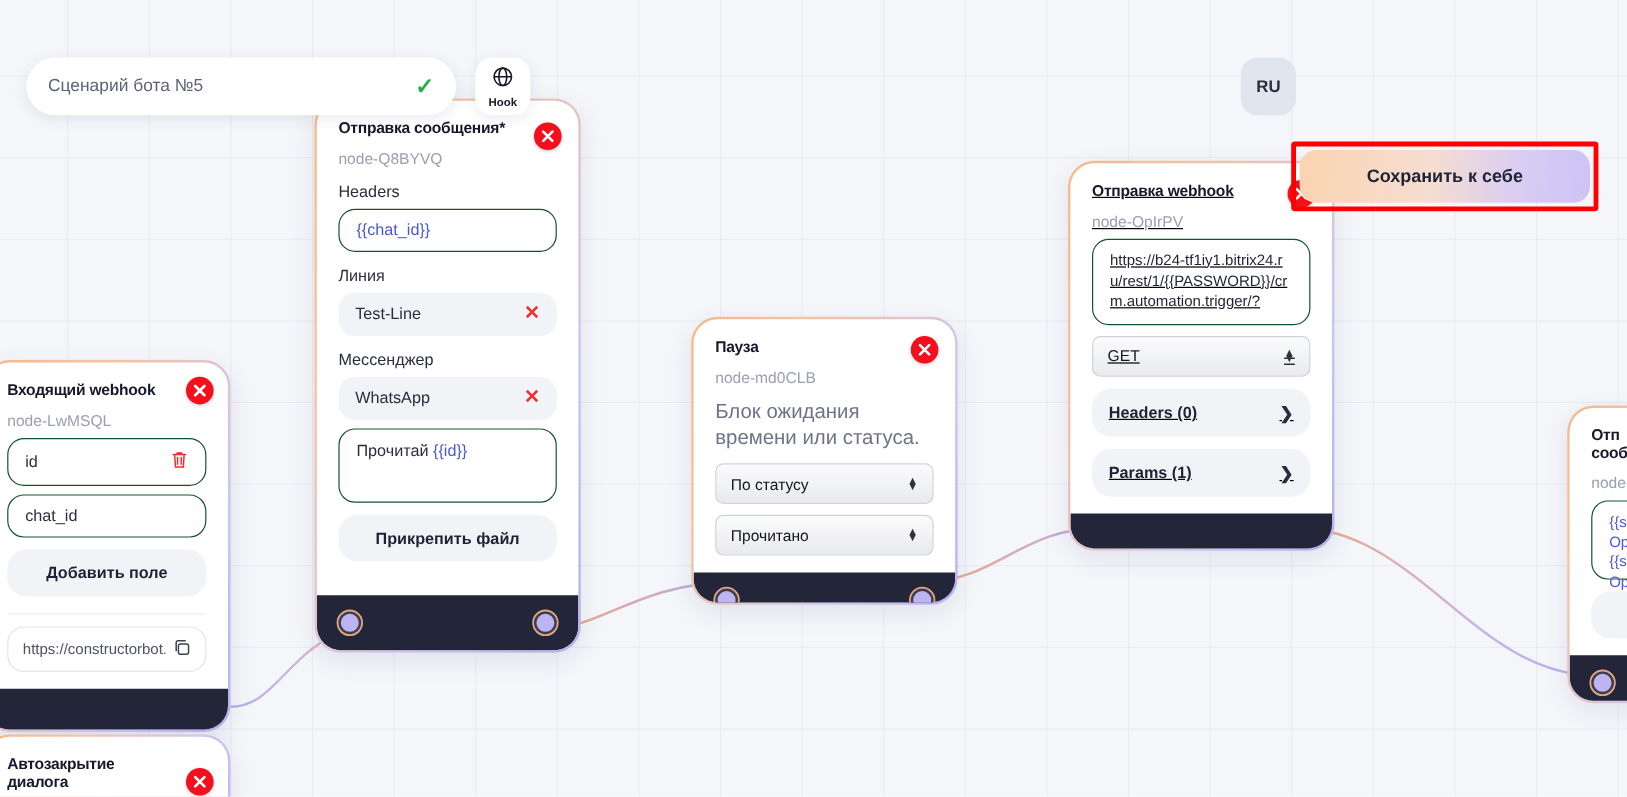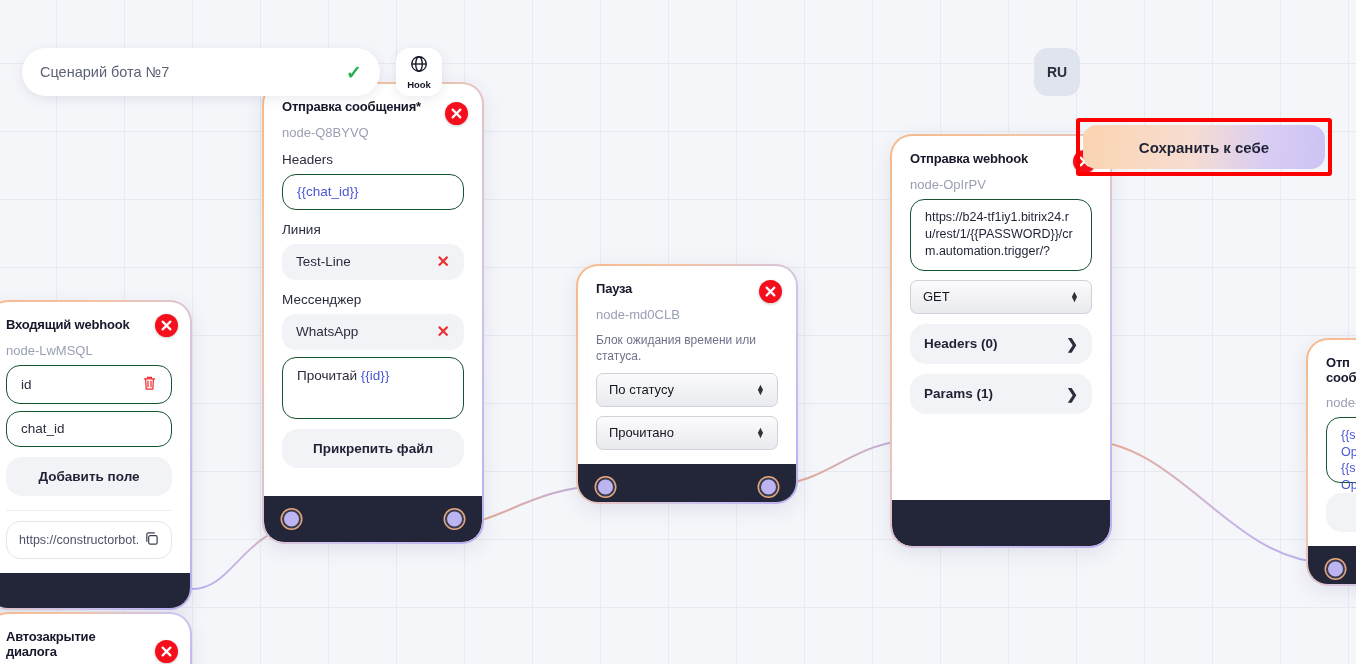--- a/index.html
+++ b/index.html
@@ -37,21 +37,21 @@
     display: flex;
     flex-direction: column;
   }
   .node-body { padding: 16px 18px 14px 18px; flex: 1 1 auto; }
   .node-title {
     font-size: 13px; font-weight: bold; color: #16182b;
     line-height: 1.12; letter-spacing: -0.2px;
     padding-right: 26px;
   }
   .node-id { font-size: 13px; color: #9aa0b4; margin-top: 10px; }
-  .node-desc { font-size: 12px; color: #6d7389; margin-top: 10px; line-height: 1.35; }
+  .node-desc { font-size: 17px; color: #6d7389; margin-top: 10px; line-height: 1.35; }
   .field-label { font-size: 13.5px; color: #2a2d3e; margin-top: 12px; font-weight: normal; }
 
   .close-badge {
     position: absolute; top: 12px; right: 12px;
     width: 23px; height: 23px; border-radius: 50%;
     background: #f50f1c;
     display: flex; align-items: center; justify-content: center;
     color: #fff; font-size: 13px; font-weight: bold; line-height: 1;
     box-shadow: 0 1px 3px rgba(0,0,0,0.22);
     cursor: pointer;
@@ -327,21 +327,21 @@
             </span>
         </div>
       </div>
       <div class="node-footer">
         <div class="port left"></div>
         <div class="port right"></div>
       </div>
     </div>
   </div>
 
-  <div class="node" style="left:890px; top:134px; width:222px; height:414px;">
+  <div class="node" style="left:890px; top:134px; width:222px; height:325px;text-decoration:underline;">
     <div class="node-inner">
       <div class="node-body">
         <div class="node-title">Отправка webhook</div>
         <div class="close-badge" style="top:14px;right:14px;">
           <svg width="11" height="11" viewBox="0 0 10 10">
               <path d="M1.5 1.5 L8.5 8.5 M8.5 1.5 L1.5 8.5" stroke="#fff" stroke-width="2" stroke-linecap="round"></path>
             </svg>
         </div>
         <div class="node-id">node-OpIrPV</div>
         <div class="input-box url-area">https://b24-tf1iy1.bitrix24.ru/rest/1/{{PASSWORD}}/crm.automation.trigger/?</div>
@@ -379,21 +379,21 @@
 OpIr</div>
         <div class="grey-btn">&nbsp;</div>
       </div>
       <div class="node-footer">
         <div class="port left"></div>
       </div>
     </div>
   </div>
 
   <div class="title-input">
-    <span>Сценарий бота №7</span>
+    <span>Сценарий бота №5</span>
     <span class="check">✓</span>
   </div>
 
   <div class="hook-btn">
     <span>
       <svg width="20" height="20" viewBox="0 0 22 22" fill="none">
         <circle cx="11" cy="11" r="8" stroke="#16182b" stroke-width="1.5"></circle>
         <ellipse cx="11" cy="11" rx="3.6" ry="8" stroke="#16182b" stroke-width="1.5"></ellipse>
         <path d="M3 11h16" stroke="#16182b" stroke-width="1.5"></path>
       </svg>

